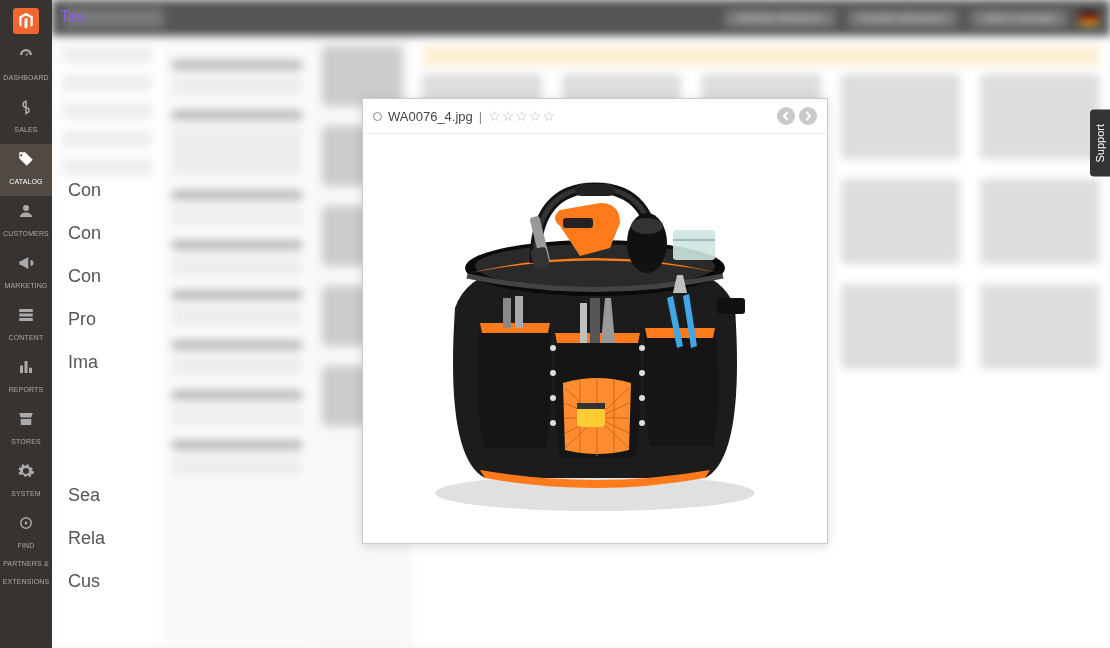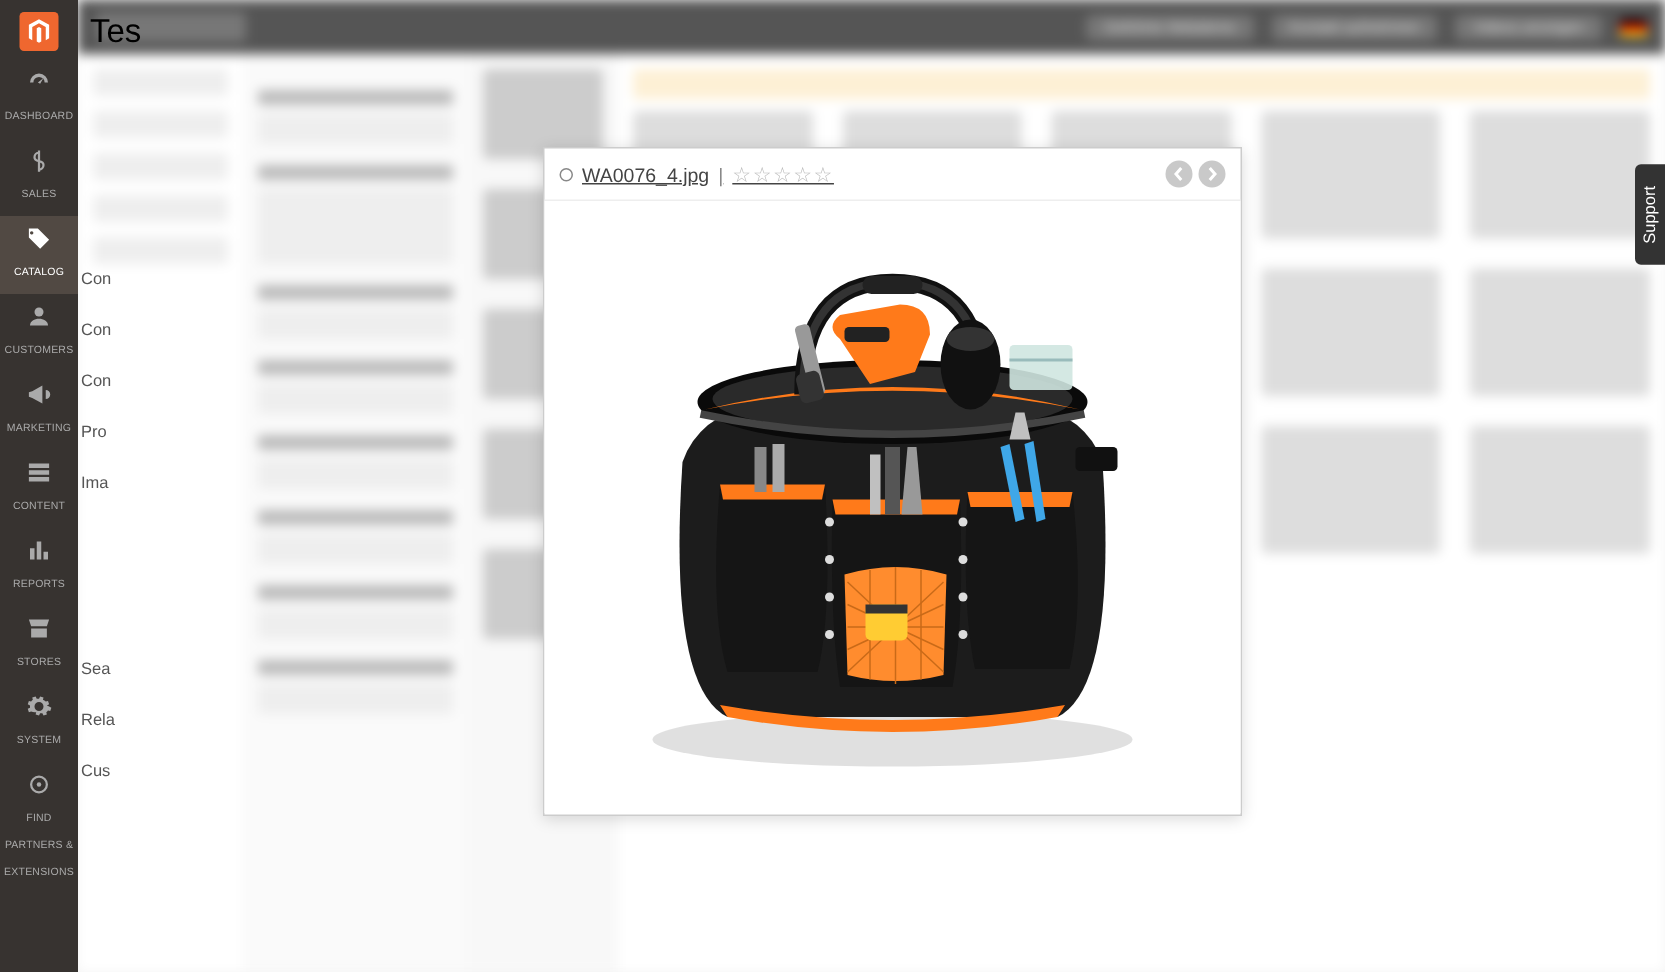--- a/index.html
+++ b/index.html
@@ -30,30 +30,30 @@
 .bg-midcol .hd{height:10px;background:#bbb;margin:14px 0 6px;border-radius:2px;}
 .bg-midcol .fld{height:20px;background:#eee;border-radius:2px;}
 .bg-main{flex:1;padding:10px;background:#fff;}
 .bg-warn{height:20px;background:#fdf0d5;margin-bottom:8px;border-radius:2px;}
 .bg-grid{display:grid;grid-template-columns:repeat(5,1fr);gap:20px;}
 .bg-card{height:85px;background:#ddd;border-radius:3px;}
 .bg-thumbcol{width:100px;padding:10px;}
 .bg-thumbcol .t{height:60px;background:#ccc;margin-bottom:20px;border-radius:3px;}
 
 
-.peek{position:absolute;left:60px;top:8px;color:#000000;font-size:22px;z-index:2;}
-.peek-rows{position:absolute;left:54px;top:180px;z-index:2;font-size:11px;color:#555;}
+.peek{position:absolute;left:60px;top:8px;color:#8b5cf6;font-size:16px;z-index:2;}
+.peek-rows{position:absolute;left:68px;top:180px;z-index:2;font-size:18px;color:#555;}
 .peek-rows div{margin-bottom:22px;}
 
 
 .support-tab{position:absolute;right:0;top:110px;background:#333;color:#fff;font-size:11px;padding:14px 4px;writing-mode:vertical-rl;transform:rotate(180deg);border-radius:0 4px 4px 0;z-index:20;cursor:pointer;}
 
 
 .lightbox{position:absolute;left:362px;top:98px;width:466px;height:446px;background:#fff;border:1px solid #ccc;z-index:30;box-shadow:0 2px 10px rgba(0,0,0,.15);}
-.lb-header{display:flex;align-items:center;padding:8px 10px;border-bottom:1px solid #eee;font-size:13px;color:#444;text-decoration:underline;}
+.lb-header{display:flex;align-items:center;padding:8px 10px;border-bottom:1px solid #eee;font-size:13px;color:#444;}
 .lb-bullet{width:9px;height:9px;border:1.5px solid #888;border-radius:50%;margin-right:6px;}
 .lb-title{}
 .lb-sep{margin:0 6px;color:#888;}
 .lb-stars{color:#bbb;font-size:14px;letter-spacing:1px;}
 .lb-nav{margin-left:auto;display:flex;gap:4px;}
 .lb-navbtn{width:18px;height:18px;border-radius:50%;background:#c9c9c9;display:flex;align-items:center;justify-content:center;cursor:pointer;}
 .lb-navbtn svg{width:10px;height:10px;fill:#fff;}
 .lb-body{width:100%;height:calc(100% - 36px);display:flex;align-items:center;justify-content:center;background:#fff;}
 
 

